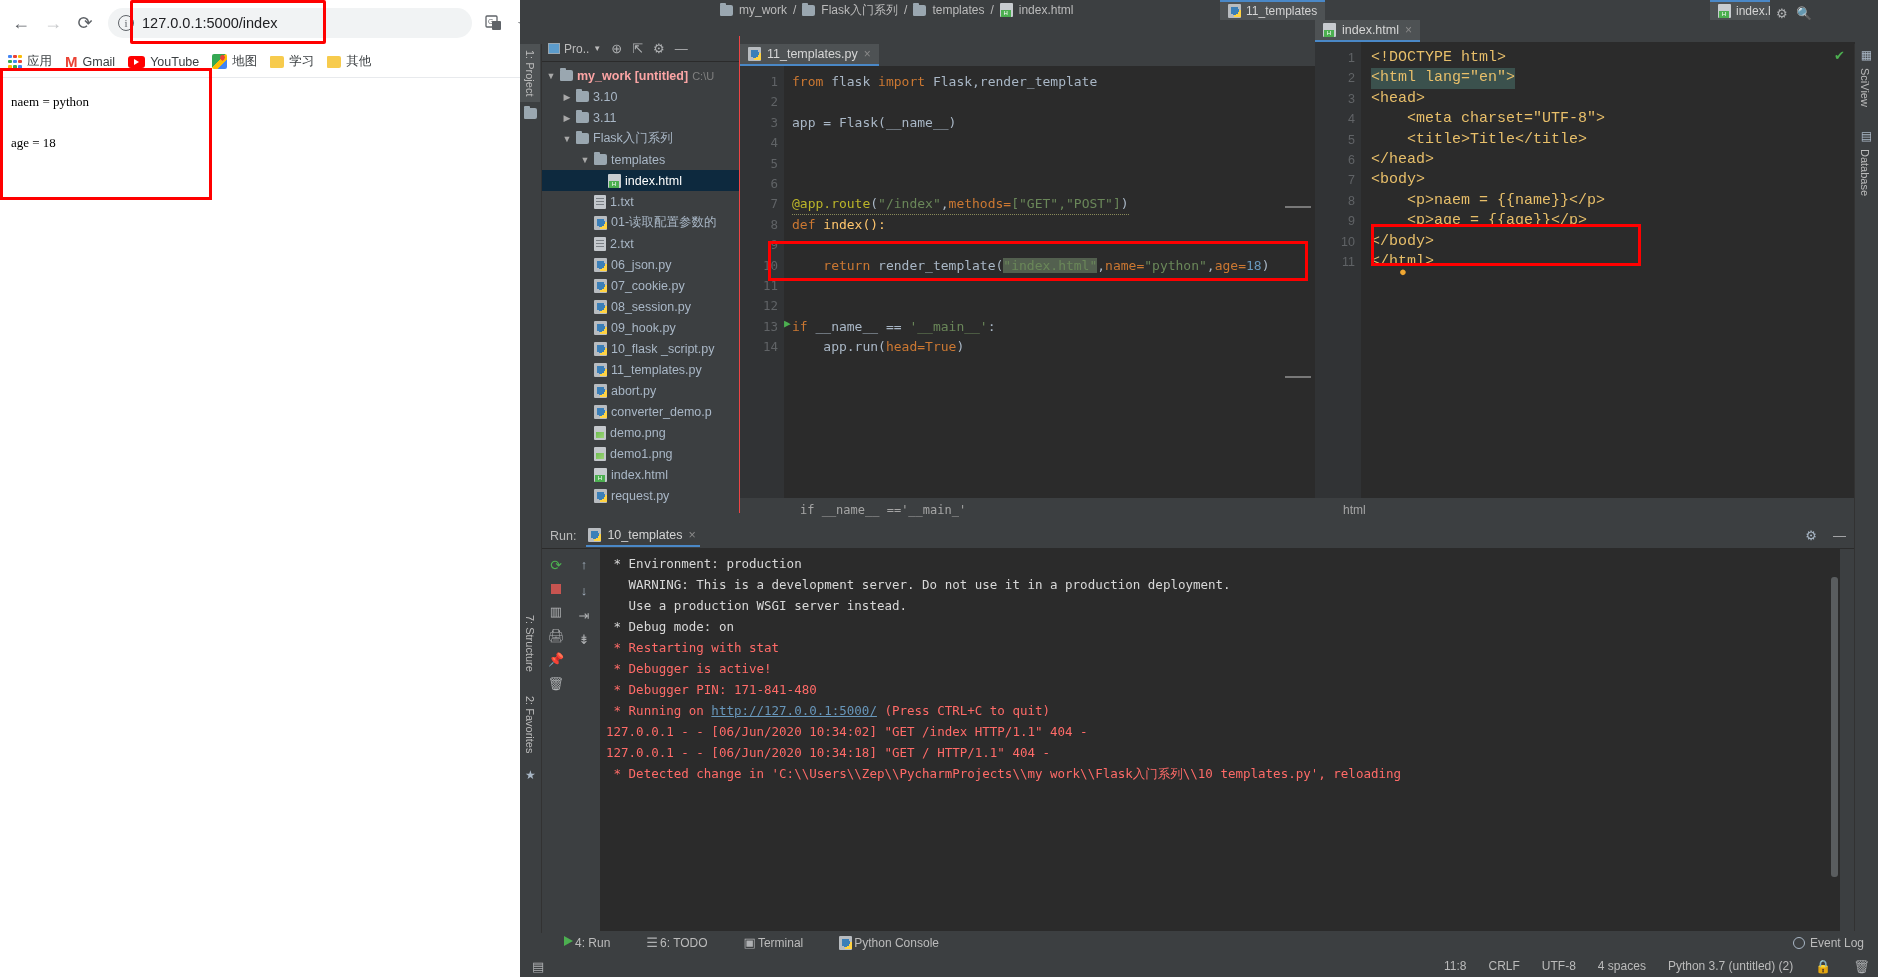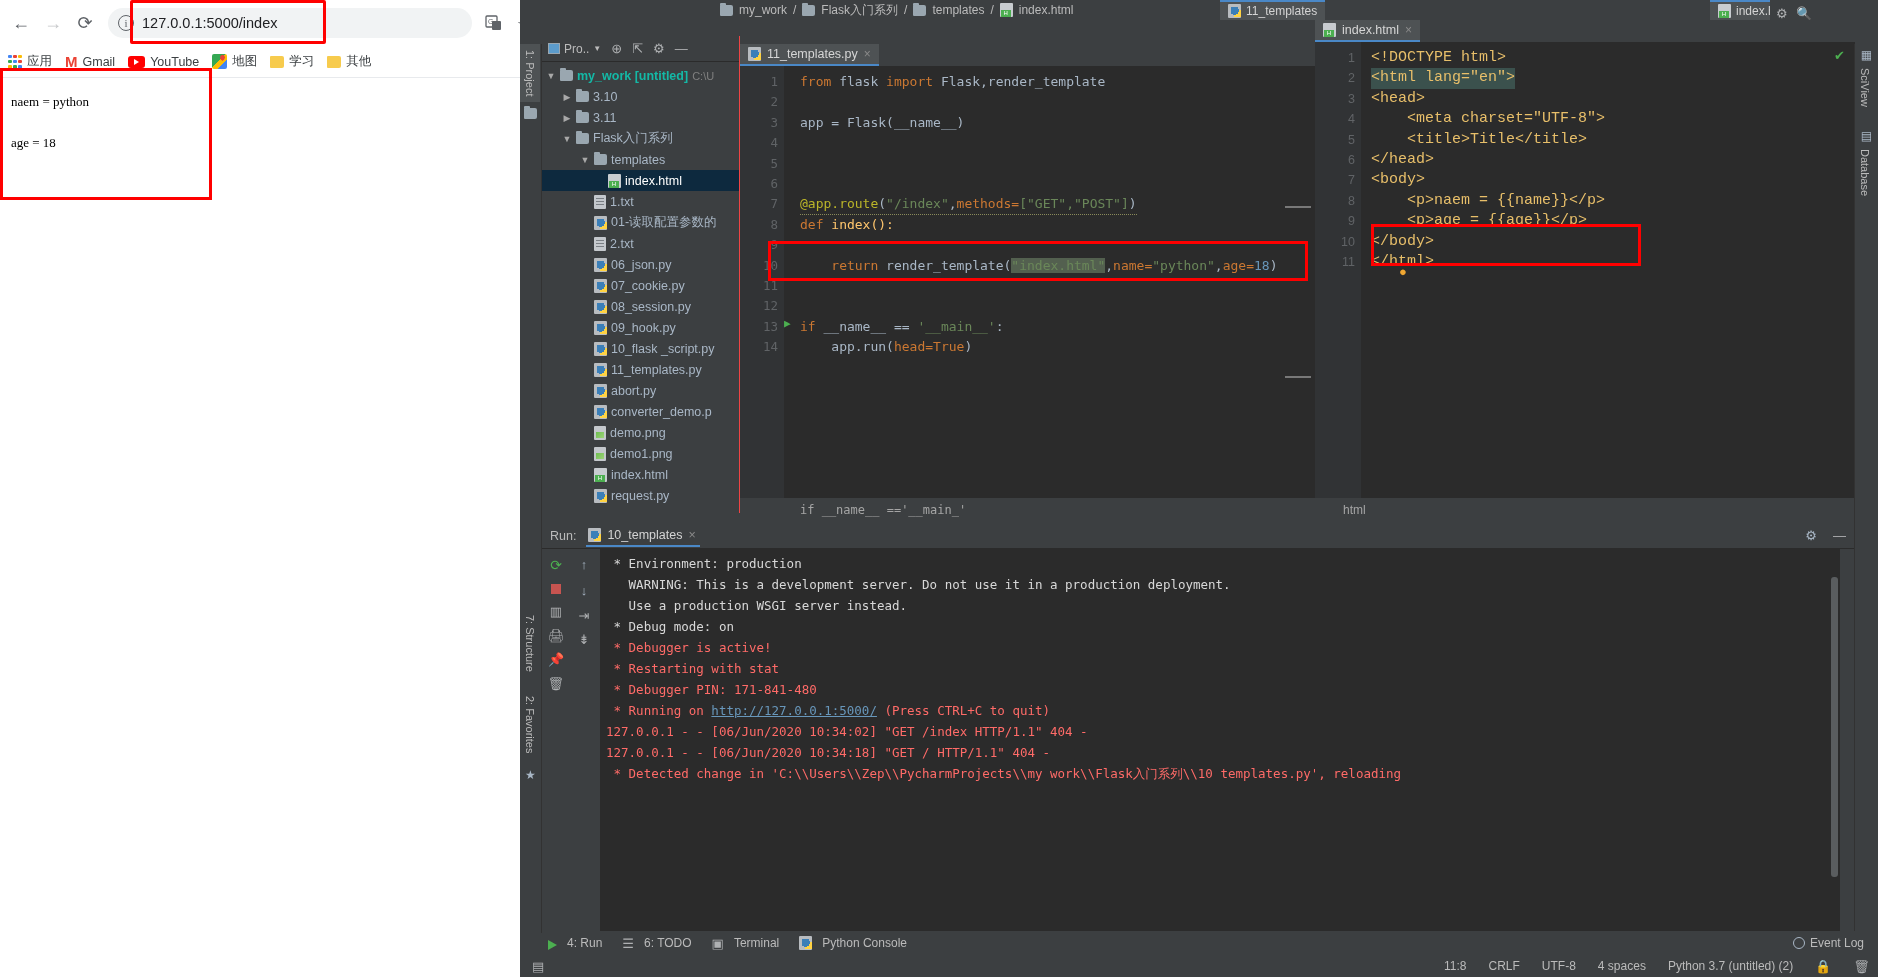--- a/index.html
+++ b/index.html
@@ -176,21 +176,21 @@
   .etab .x { color: #8a8a8a; font-size: 12px; }
   .code-area {
     position: relative; height: 455px; background: #2b2b2b; font-family: "DejaVu Sans Mono", monospace;
     font-size: 13px; overflow: hidden;
   }
   .gutter {
     position: absolute; left: 0; top: 0; width: 44px; height: 100%;
     background: #313335; color: #606366; text-align: right; padding-top: 6px;
   }
   .gline { height: 20.4px; line-height: 20.4px; padding-right: 6px; font-size: 12.5px; }
-  .codelines { position: absolute; left: 60px; top: 6px; right: 0; }
+  .codelines { position: absolute; left: 52px; top: 6px; right: 0; }
   .cline { height: 20.4px; line-height: 20.4px; white-space: pre; }
   .kw   { color: #cc7832; }
   .fn   { color: #ffc66d; }
   .str  { color: #6a8759; }
   .num  { color: #6897bb; }
   .dec  { color: #bbb529; }
   .kwarg{ color: #cc7832; }
   .id   { color: #a9b7c6; }
   .strhl{ background: #53604f; color:#6a8759; }
   .underline-sq { border-bottom: 1px dotted #8a8a5a; }
@@ -268,21 +268,21 @@
     position: absolute; right: 2px; top: 28px; width: 7px; height: 300px;
     background: #5a5d5f; border-radius: 3px;
   }
 
   
   .toolwin-bar {
     position: absolute; left: 22px; bottom: 22px; right: 0; height: 24px;
     background: #3c3f41; display: flex; align-items: center; gap: 20px;
     padding-left: 6px; font-size: 12px; color: #bbbbbb;
   }
-  .twb { display:flex; align-items:flex-end; gap:10px; }
+  .twb { display:flex; align-items:flex-start; gap:2px;margin-left:16px; }
   .statusbar {
     position: absolute; left: 0; bottom: 0; width: 100%; height: 22px;
     background: #3c3f41; display: flex; align-items: center;
     font-size: 12px; color: #bbbbbb; padding: 0 8px; gap: 22px;
   }
   .sb-right { margin-left: auto; display: flex; align-items: center; gap: 22px; }
   .evtlog { display:flex; align-items:center; gap:5px; }
   .circ { width:12px;height:12px;border:1.4px solid #a9b7c6;border-radius:50%; display:inline-block;}
 
   .play-tri { width:0;height:0;border-left:9px solid #4caf50;border-top:5px solid transparent;border-bottom:5px solid transparent;}
@@ -426,21 +426,21 @@
         <span class="ico">⊕</span>
         <span class="ico">⇱</span>
         <span class="ico">⚙</span>
         <span class="ico">—</span>
       </div>
 
       <div class="tree">
         <div class="trow" style="padding-left:4px">
           <span class="tri">▼</span>
           <span class="folder"></span>
-          <span style="font-weight:bold;color:#14b8a6">my_work [untitled]</span>
+          <span style="font-weight:bold;color:#fca5a5">my_work [untitled]</span>
           <span class="tlabel-dim">C:\U</span>
         </div>
 
         <div class="trow" style="padding-left:20px">
           <span class="tri">▶</span>
           <span class="folder"></span>
           <span>3.10</span>
         </div>
         <div class="trow" style="padding-left:20px">
           <span class="tri">▶</span>
@@ -661,22 +661,22 @@
           <span class="ico">⇥</span>
           <span class="ico">⇟</span>
         </div>
       </div>
 
       <div class="console">
         <div class="conline c-white"> * Environment: production</div>
         <div class="conline c-white">   WARNING: This is a development server. Do not use it in a production deployment.</div>
         <div class="conline c-white">   Use a production WSGI server instead.</div>
         <div class="conline c-white"> * Debug mode: on</div>
+        <div class="conline c-red"> * Restarting with stat</div>
         <div class="conline c-red"> * Debugger is active!</div>
-        <div class="conline c-red"> * Restarting with stat</div>
         <div class="conline c-red"> * Debugger PIN: 171-841-480</div>
         <div class="conline c-red"><span> * Running on </span><span class="c-link">http://127.0.0.1:5000/</span><span> (Press CTRL+C to quit)</span></div>
         <div class="conline c-red">127.0.0.1 - - [06/Jun/2020 10:34:02] "GET /index HTTP/1.1" 404 -</div>
         <div class="conline c-red">127.0.0.1 - - [06/Jun/2020 10:34:18] "GET / HTTP/1.1" 404 -</div>
         <div class="conline c-red"> * Detected change in 'C:\\Users\\Zep\\PycharmProjects\\my work\\Flask入门系列\\10 templates.py', reloading</div>
         <div class="console-scroll"></div>
       </div>
     </div>
 
     <div class="toolwin-bar">

